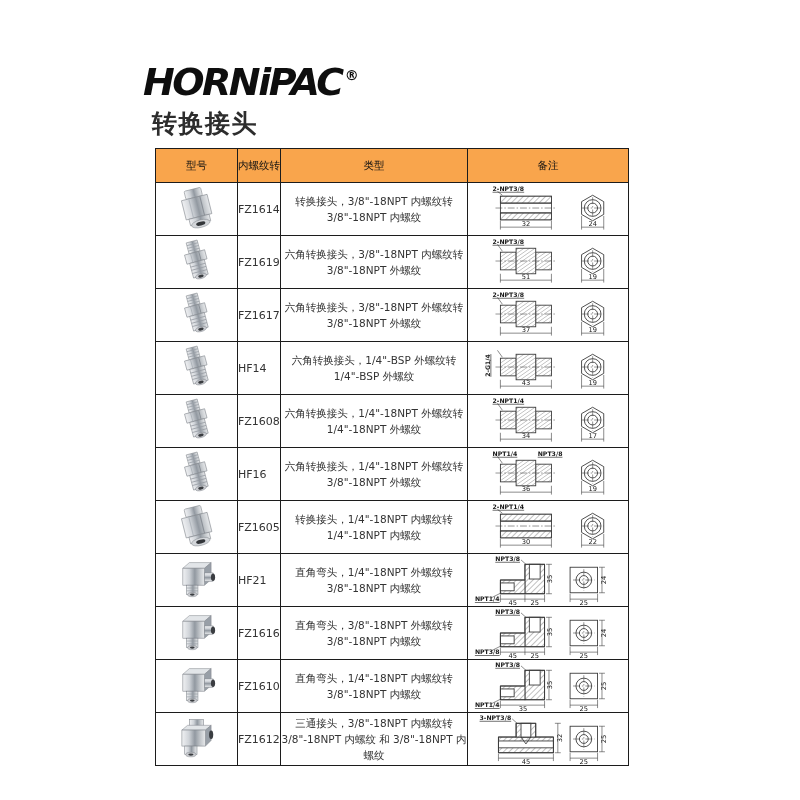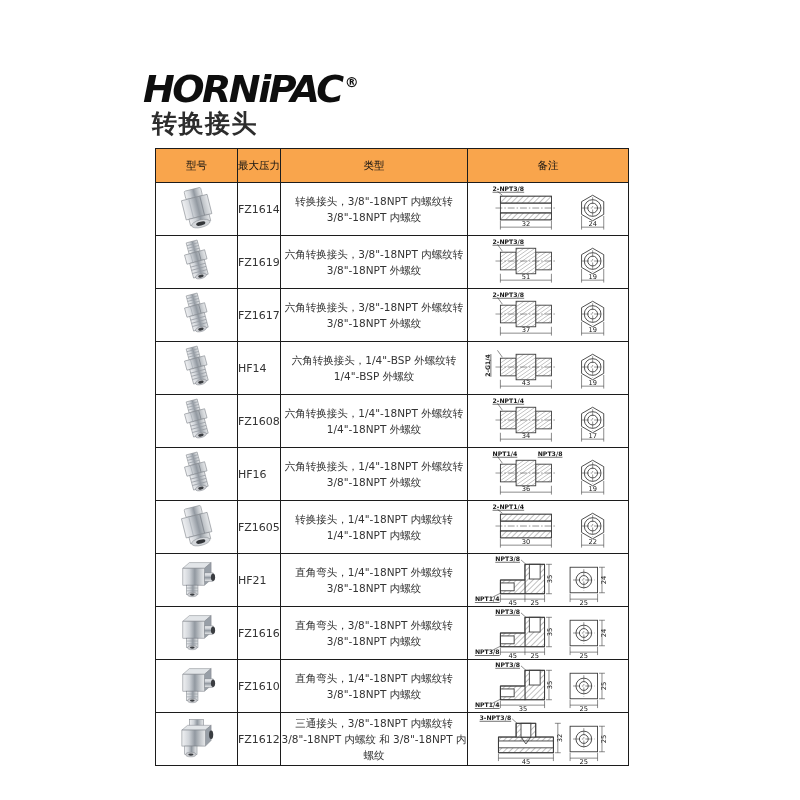--- a/index.html
+++ b/index.html
@@ -1,19 +1,19 @@
 <!DOCTYPE html>
 <html><head>
 <meta charset="utf-8">
 <style>
   html,body{margin:0;padding:0;width:800px;height:800px;background:#ffffff;overflow:hidden;
     font-family:"DejaVu Sans","Liberation Sans",sans-serif;}
   #stage{position:relative;width:800px;height:800px;}
 
-  .logo{position:absolute;left:143px;top:67px;font-size:38px;font-weight:bold;font-style:italic;
+  .logo{position:absolute;left:143px;top:60px;font-size:38px;font-weight:bold;font-style:italic;
     letter-spacing:-2.5px;color:#0e0e0e;white-space:nowrap;}
   .logo .reg{font-size:14px;font-style:normal;letter-spacing:0;position:relative;top:-15px;left:3px;}
 
   .page-title{position:absolute;left:152px;top:107px;font-size:25px;font-weight:bold;color:#2d2d2d;
     letter-spacing:1.5px;}
 
   table.catalog{position:absolute;left:155px;top:148px;width:473px;border-collapse:collapse;
     table-layout:fixed;padding-left:40px;}
   table.catalog th, table.catalog td{border:1.5px solid #1c1c1c;overflow:hidden;}
   table.catalog th{background:#F9A54C;height:33px;font-size:10.5px;font-weight:normal;color:#111;
@@ -216,21 +216,21 @@
   <table class="catalog">
     <colgroup>
         <col style="width:82px">
         <col style="width:43px">
         <col style="width:187px">
         <col style="width:161px">
       </colgroup>
     <thead>
       <tr>
         <th>型号</th>
-        <th>最大压力</th>
+        <th>内螺纹转</th>
         <th>类型</th>
         <th>备注</th>
       </tr>
     </thead>
     <tbody>
 
       <tr>
         <td class="c-photo">
           <svg class="photo" width="80" height="50" viewBox="0 0 82 53">
               <use href="#photo-coupling"></use>

